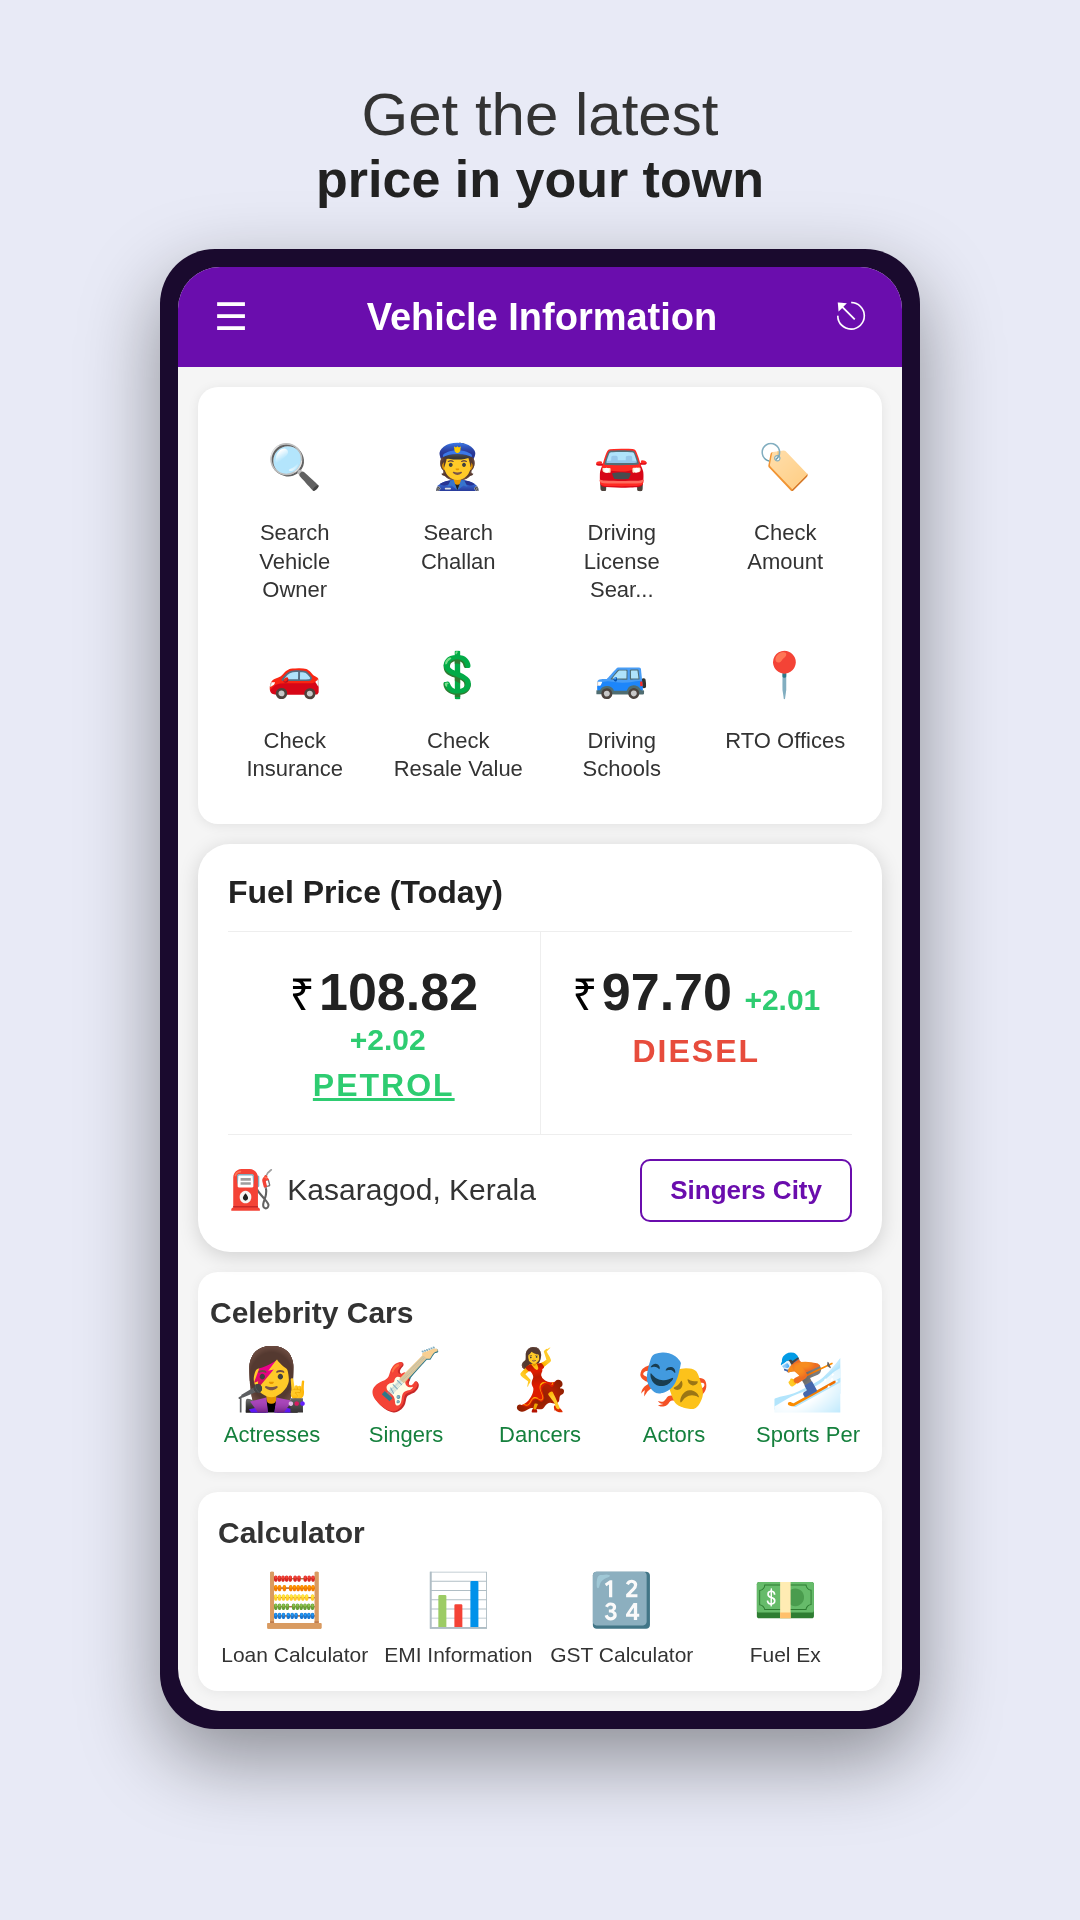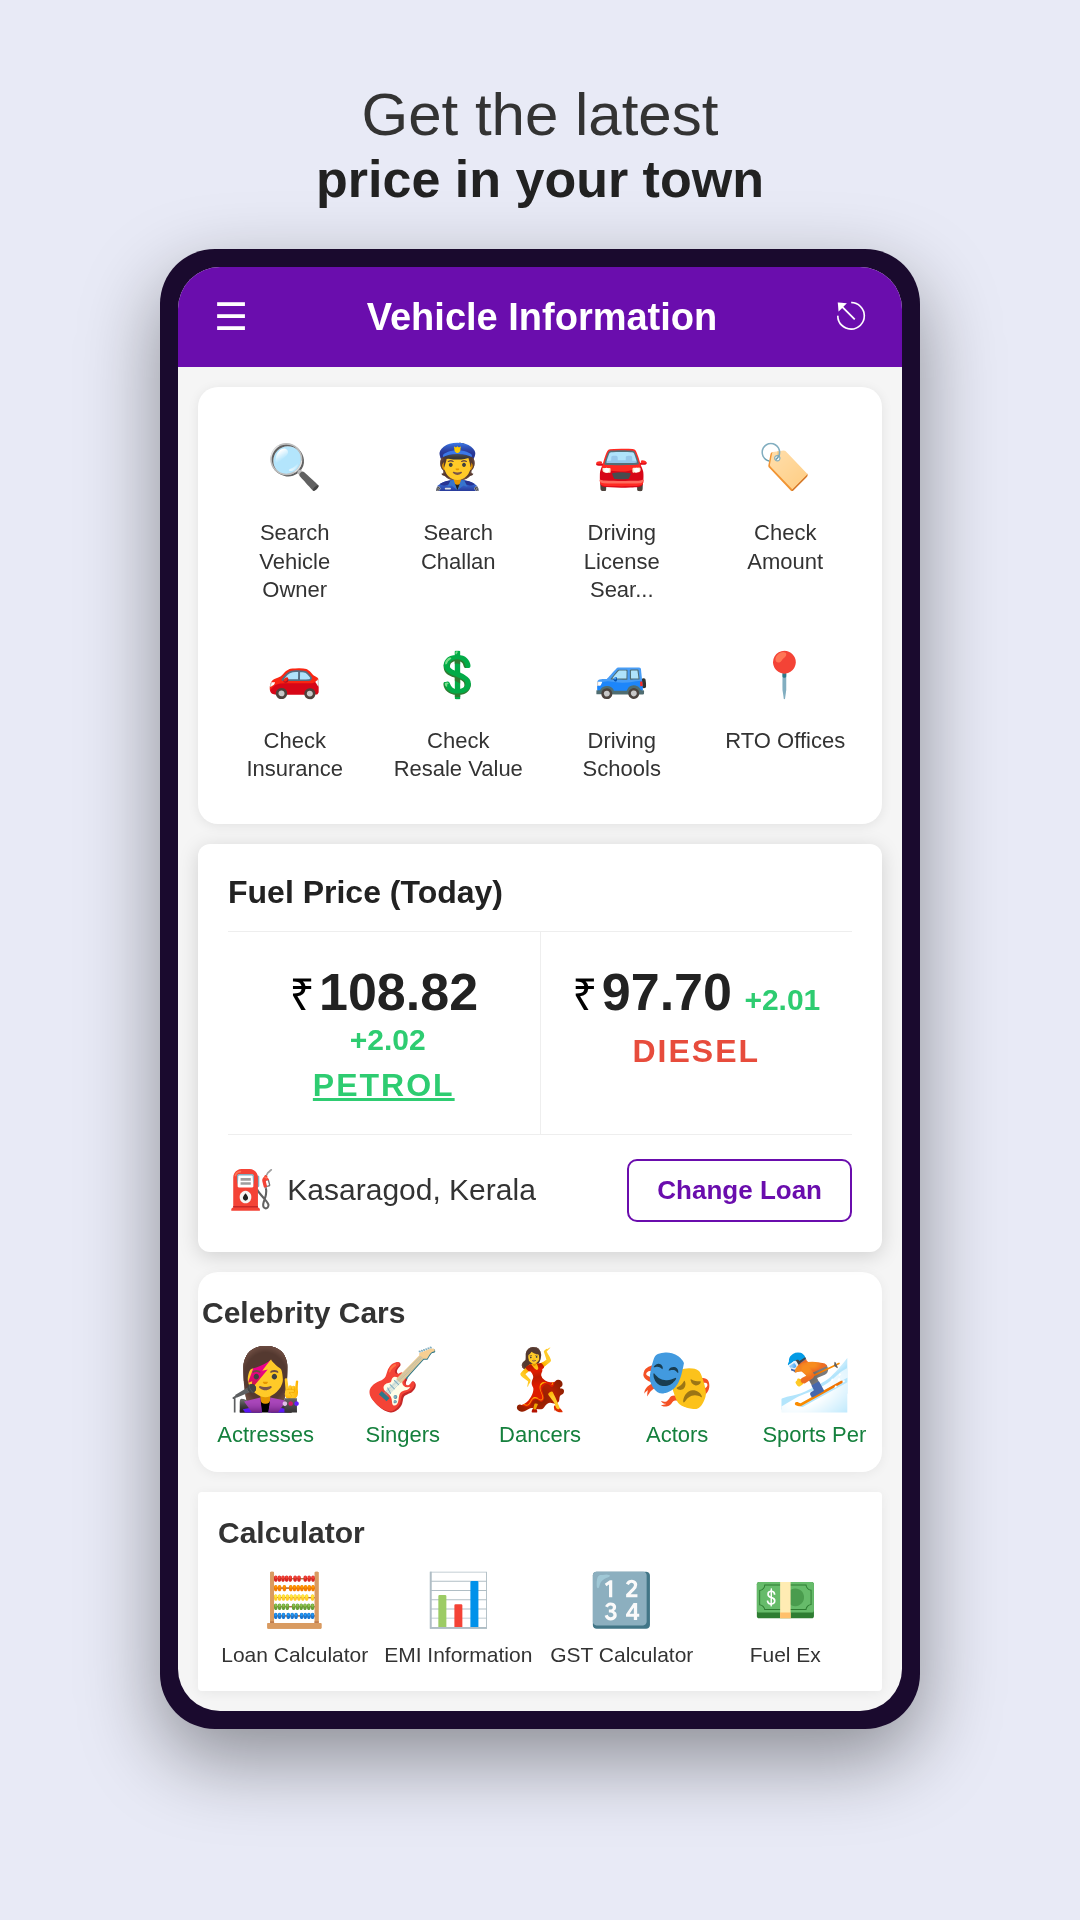--- a/index.html
+++ b/index.html
@@ -102,21 +102,21 @@
       font-size: 22px;
       color: #333;
       text-align: center;
       line-height: 1.3;
     }
 
     
     .fuel-price-card {
       background: white;
       margin: 0 20px;
-      border-radius: 12px;
+      border-radius: 32px;
       padding: 30px;
       box-shadow: 0 4px 20px rgba(0,0,0,0.15);
       position: relative;
       z-index: 10;
     }
 
     .fuel-price-title {
       font-size: 32px;
       font-weight: 600;
       color: #222;
@@ -202,21 +202,21 @@
       padding: 14px 28px;
       border-radius: 10px;
       cursor: pointer;
     }
 
     
     .celebrity-section {
       background: white;
       margin: 20px;
       border-radius: 20px;
-      padding: 24px 4px;
+      padding: 24px 12px;
       box-shadow: 0 2px 12px rgba(0,0,0,0.06);
     }
 
     .section-title {
       font-size: 30px;
       font-weight: 600;
       color: #333;
       margin-bottom: 20px;
     }
 
@@ -243,21 +243,21 @@
     .celebrity-label {
       font-size: 22px;
       color: #15803d;
       text-align: right;
     }
 
     
     .calculator-section {
       background: white;
       margin: 0 20px 20px;
-      border-radius: 4px;
+      border-radius: 20px;
       padding: 24px 20px;
       box-shadow: 0 2px 12px rgba(0,0,0,0.06);
     }
 
     .calc-grid {
       display: grid;
       grid-template-columns: repeat(4, 1fr);
       gap: 10px;
     }
 
@@ -358,21 +358,21 @@
           </div>
           <div class="fuel-type-diesel">DIESEL</div>
         </div>
       </div>
 
       <div class="city-row">
         <div class="city-info">
           <span class="fuel-icon">⛽</span>
           <span>Kasaragod, Kerala</span>
         </div>
-        <button class="change-city-btn">Change Loan</button>
+        <button class="change-city-btn">Singers City</button>
       </div>
     </div>
 
     <div class="celebrity-section">
       <div class="section-title">Celebrity Cars</div>
       <div class="celebrity-grid">
         <div class="celebrity-item">
           <span class="celebrity-icon">👩‍🎤</span>
           <span class="celebrity-label">Actresses</span>
         </div>

